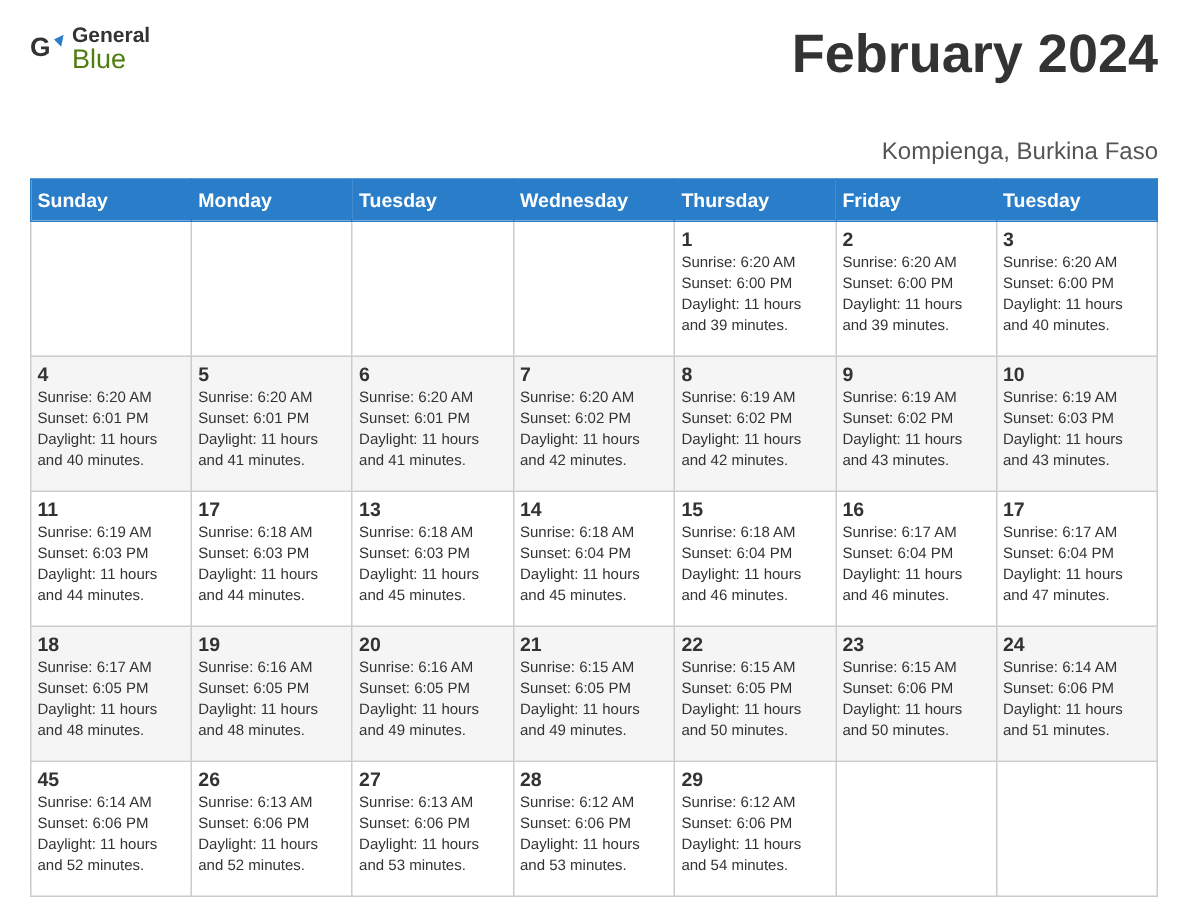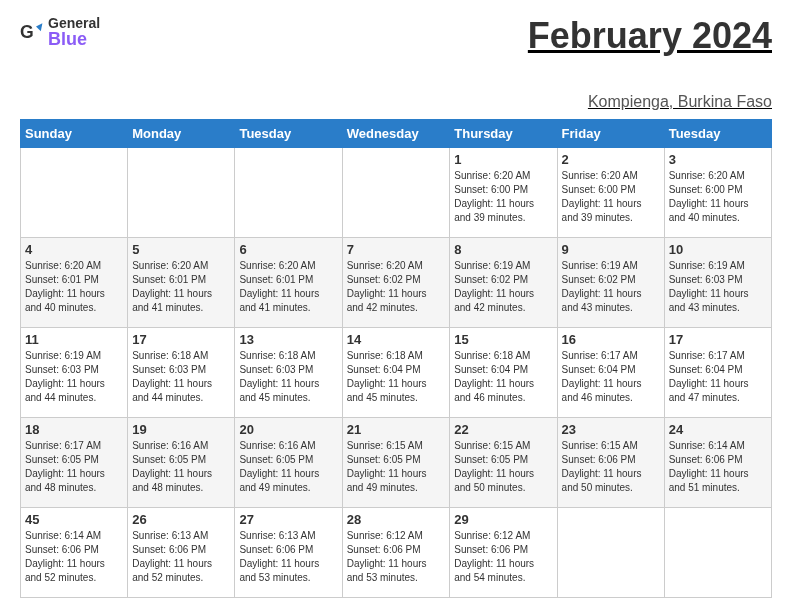--- a/index.html
+++ b/index.html
@@ -22,31 +22,30 @@
       gap: 4px;
     }
     .logo-text-general {
       font-size: 14px;
       font-weight: bold;
       color: #333;
       line-height: 1;
     }
     .logo-text-blue {
       font-size: 18px;
-      font-weight: bold;
-      color: #8b5cf6;
+      font-weight: normal;
+      color: #4d7c0f;
       line-height: 1;
     }
     .logo-icon {
       width: 24px;
       height: 24px;
     }
     .title-area {
       text-align: right;
-      text-decoration: underline;
     }
     .main-title {
       font-size: 36px;
       font-weight: bold;
       color: #333;
       line-height: 1.1;
     }
     .subtitle {
       font-size: 16px;
       color: #555;

